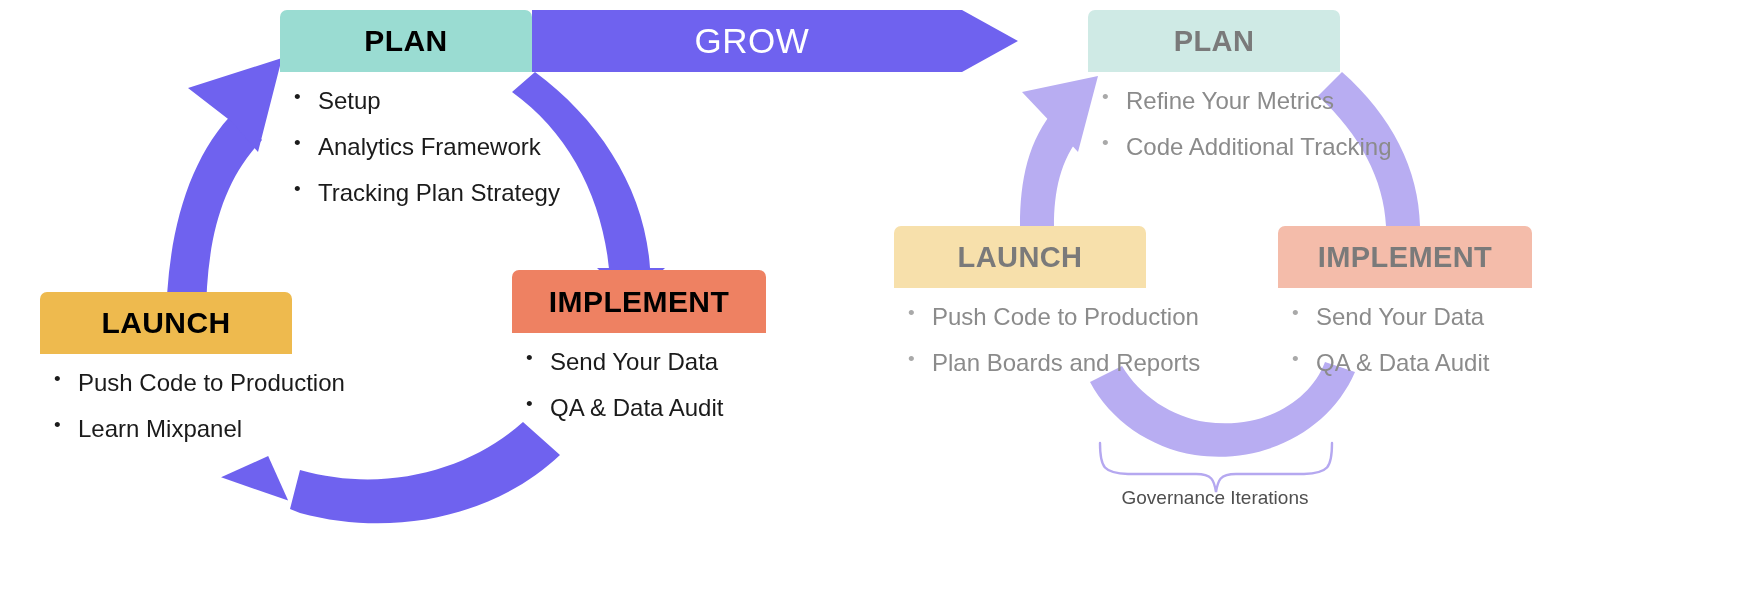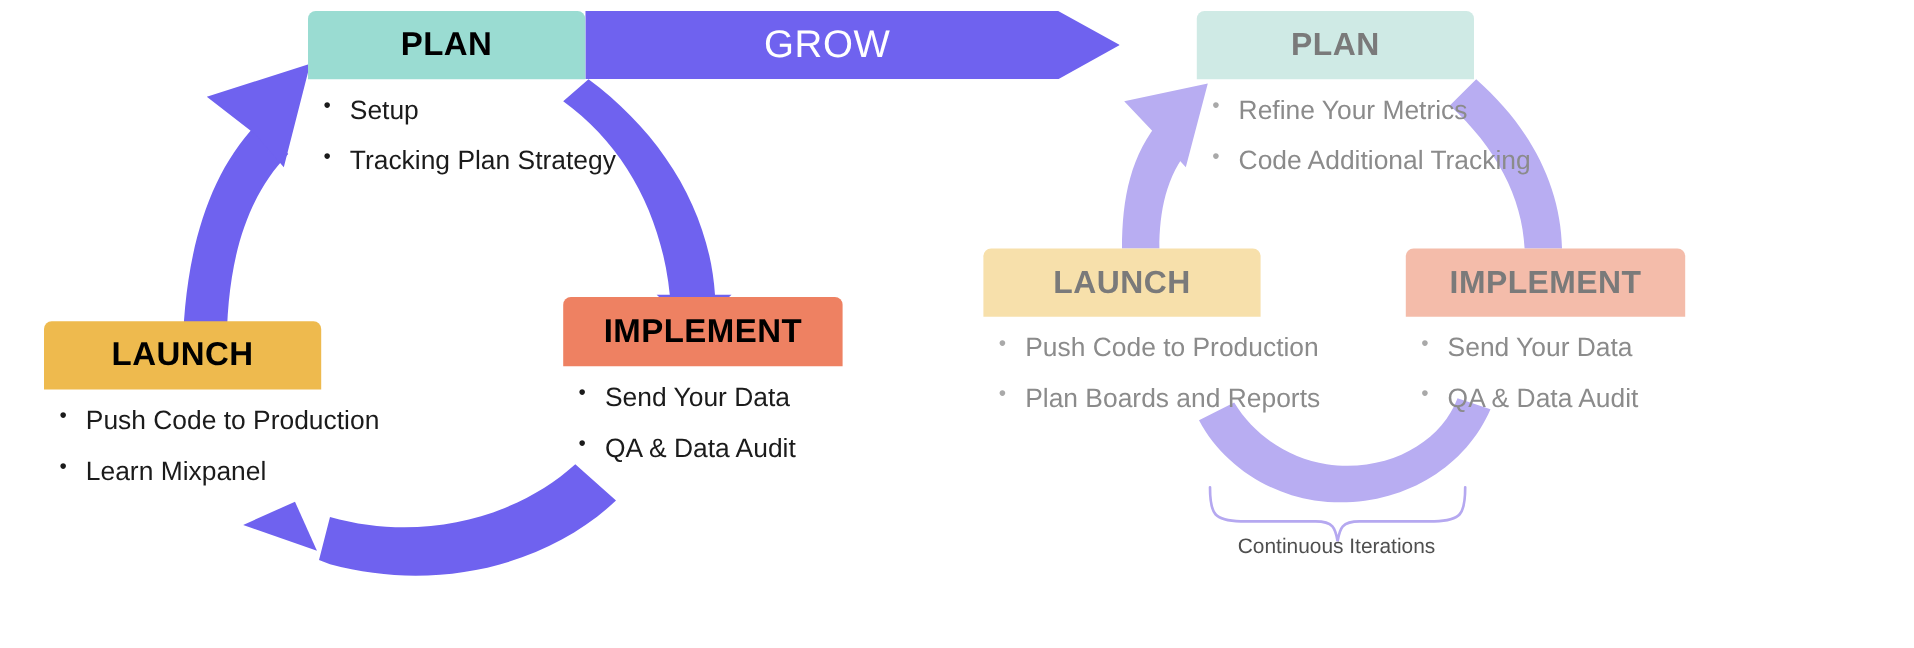--- a/index.html
+++ b/index.html
@@ -113,20 +113,21 @@
   </svg>
 
   <div id="grow-banner">
     <span class="lbl">GROW</span>
   </div>
 
   <div class="phase active" id="plan-left">
     <div class="hdr">PLAN</div>
     <ul>
       <li>Setup</li>
+      <li>Analytics Framework</li>
       <li>Tracking Plan Strategy</li>
     </ul>
   </div>
 
   <div class="phase active" id="launch-left">
     <div class="hdr">LAUNCH</div>
     <ul>
       <li>Push Code to Production</li>
       <li>Learn Mixpanel</li>
     </ul>
@@ -157,15 +158,15 @@
   </div>
 
   <div class="phase faded" id="implement-right">
     <div class="hdr">IMPLEMENT</div>
     <ul>
       <li>Send Your Data</li>
       <li>QA &amp; Data Audit</li>
     </ul>
   </div>
 
-  <div id="cont-caption">Continuous Iterations</div>
+  <div id="cont-caption">Governance Iterations</div>
 
 </div>
 
 </body></html>

